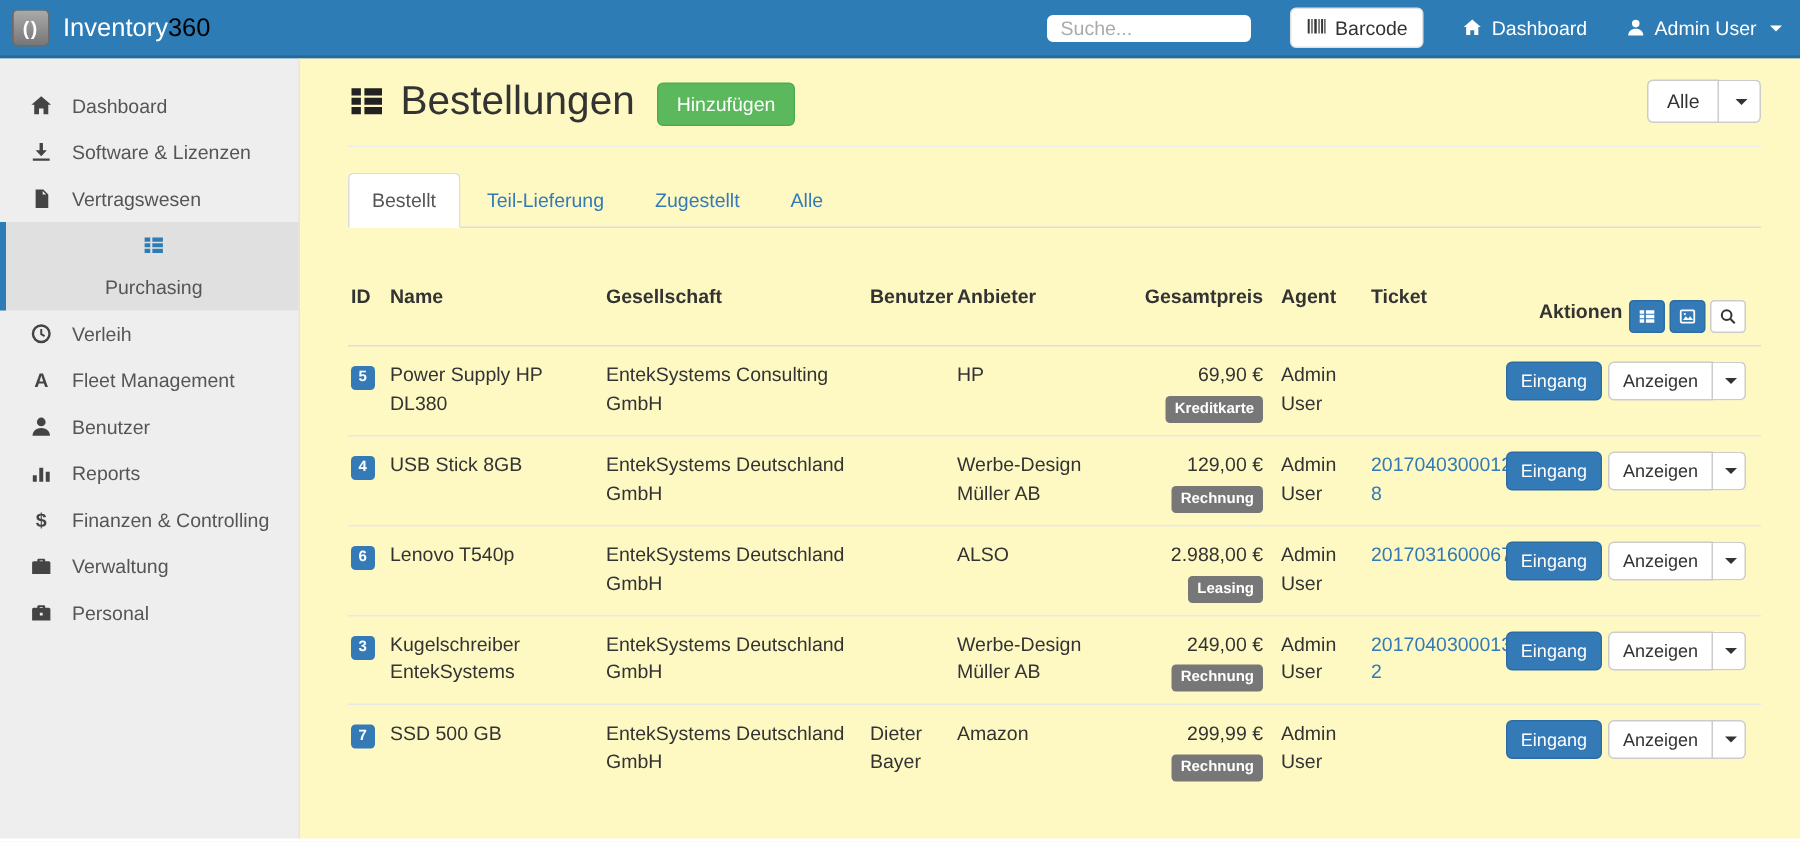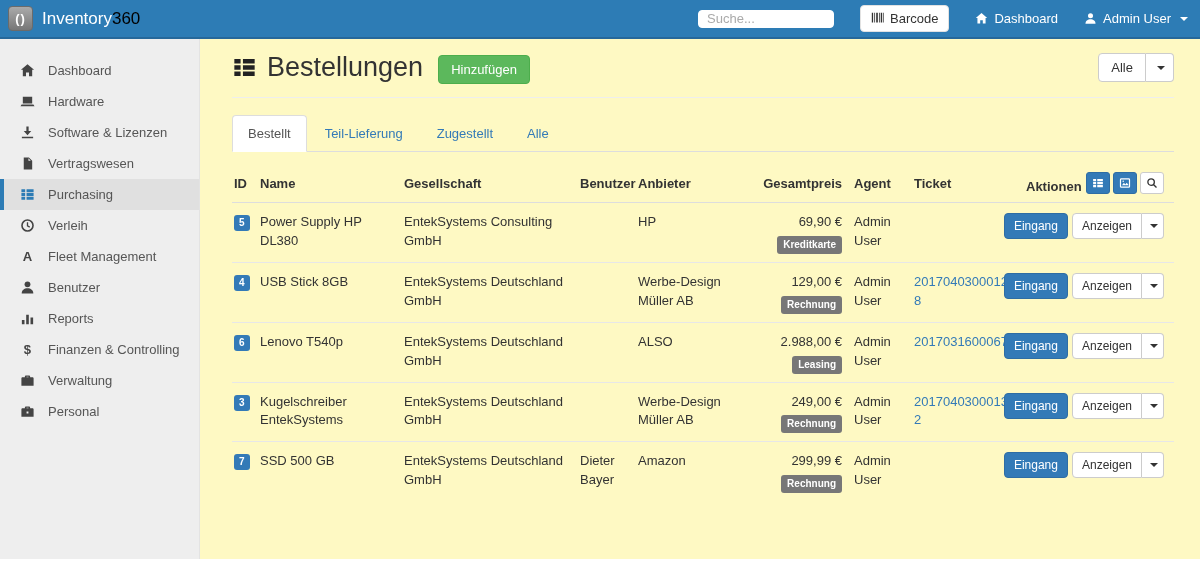--- a/index.html
+++ b/index.html
@@ -46,21 +46,21 @@
   .layout { display:flex; height:520px; }
   .sidebar {
     width:200px; background:#eeeeee; border-right:1px solid #e3e3e3;
     padding-top:16px; flex:none;
   }
   .side-item {
     display:flex; align-items:center; gap:13px;
     padding:8px 14px 8px 20px; font-size:13px; color:#555; cursor:pointer;
   }
   .side-item svg { width:15px; height:15px; color:#444; flex:none; }
-  .side-item.active { background:#e0e0e0; border-left:4px solid #2d7cb5; padding-left:16px; }
+  .side-item.active { background:#e0e0e0; border-left:4px solid #2d7cb5; padding-left:16px;flex-direction:column; }
   .side-item.active svg { color:#2d7cb5; }
   
   .main { flex:1; padding:12px 26px 0 32px; background:#fef9c3; overflow:hidden; }
   .page-head { display:flex; align-items:center; }
   .title-icon svg { width:25px; height:25px; color:#222; display:block; }
   .page-title { font-size:27px; font-weight:500; color:#333; margin:0 0 0 10px; }
   .btn-add {
     margin-left:15px; margin-top:4px; background:#5cb85c; border:1px solid #4cae4c;
     color:#fff; font-size:13px; padding:6px 12px; border-radius:4px;
     font-family:inherit; cursor:pointer;
@@ -114,21 +114,21 @@
     padding:5px 9px; border-radius:4px; font-family:inherit; cursor:pointer;
   }
   .btn-anzeigen {
     background:#fff; border:1px solid #ccc; color:#333; font-size:12px;
     padding:5px 9px; border-radius:4px 0 0 4px; font-family:inherit; cursor:pointer;
   }
   .btn-anzeigen-caret {
     background:#fff; border:1px solid #ccc; border-left:0; color:#333;
     padding:5px 5px; border-radius:0 4px 4px 0; display:flex; align-items:center; cursor:pointer;
   }
-  .th-actions { display:flex; align-items:flex-end; justify-content:space-between; }
+  .th-actions { display:flex; align-items:flex-start; justify-content:space-between;margin-top:28px; }
   .tool-btns { display:flex; gap:3px; }
   .btn-ico {
     border-radius:3px; padding:4px 5px; display:inline-flex; align-items:center;
     cursor:pointer; border:1px solid;
   }
   .btn-ico svg { width:12px; height:12px; display:block; }
   .btn-ico.primary { background:#337ab7; border-color:#2e6da4; color:#fff; }
   .btn-ico.default { background:#fff; border-color:#ccc; color:#333; }
   svg { fill:currentColor; }
 </style>
@@ -166,26 +166,20 @@
 </div>
 
 <div class="layout">
 
   <div class="sidebar">
     <div class="side-item">
       <svg viewBox="0 0 16 16">
           <path d="M8 1.2 15 7.3h-2V14H9.6v-4H6.4v4H3V7.3H1z"></path>
         </svg>
       <span>Dashboard</span>
-    </div>
-    <div class="side-item">
-      <svg viewBox="0 0 16 16">
-          <path d="M3 3h10v7H3zM.5 13l1.2-1.7h12.6L15.5 13z"></path>
-        </svg>
-      <span>Hardware</span>
     </div>
     <div class="side-item">
       <svg viewBox="0 0 16 16">
           <path d="M6.8 1.5h2.4v5H12L8 10.8 4 6.5h2.8zM2 12.4h12V14H2z"></path>
         </svg>
       <span>Software &amp; Lizenzen</span>
     </div>
     <div class="side-item">
       <svg viewBox="0 0 16 16">
           <path d="M4 1.5h5.5L13 5v9.5H4zM9 2.5V5h2.5z" fill-rule="evenodd"></path>

